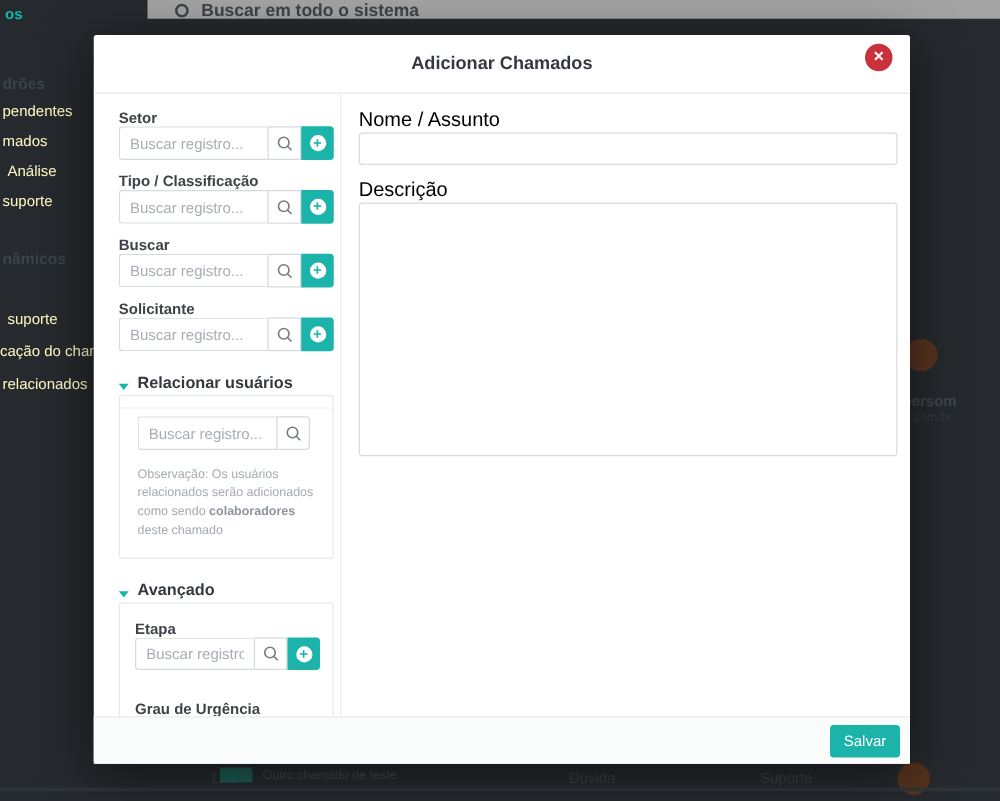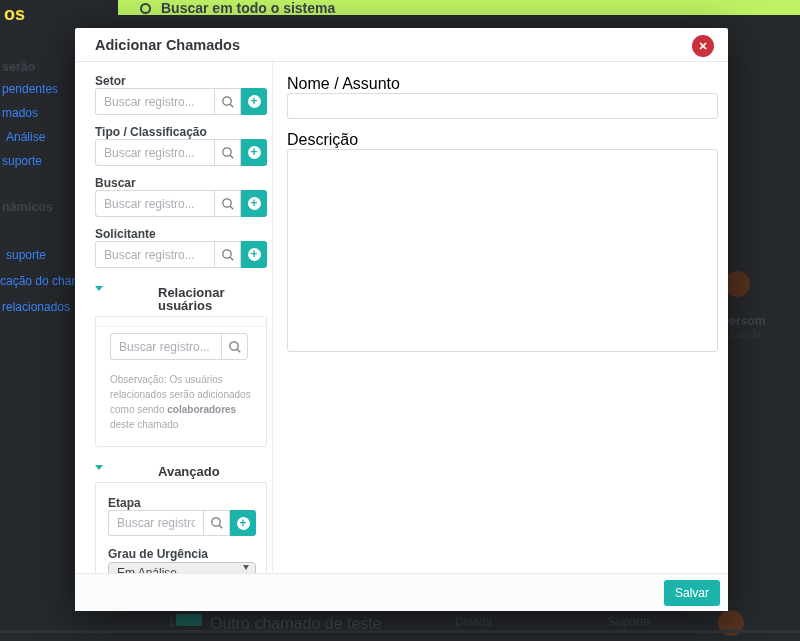--- a/index.html
+++ b/index.html
@@ -7,46 +7,46 @@
   body {
     width:800px; height:641px; position:relative; overflow:hidden;
     background:#26292d;
     font-family:"Liberation Sans", sans-serif;
   }
 
   
   .backdrop { position:absolute; inset:0; z-index:1; }
   .topbar {
     position:absolute; top:0; left:118px; right:0; height:15px;
-    background:#bef264; color:#3c434b; font-size:14px; font-weight:bold;
+    background:#a3a3a3; color:#3c434b; font-size:14px; font-weight:bold;
     display:flex; align-items:center; overflow:hidden;
   }
   .topbar-search-icon {
     width:11px; height:11px; border:2px solid #3c434b; border-radius:50%;
     margin:2px 10px 0 22px; flex:0 0 auto;
   }
-  .sb-frag { position:absolute; color:#3b82f6; font-size:12px; white-space:nowrap; }
+  .sb-frag { position:absolute; color:#fef9c3; font-size:12px; white-space:nowrap; }
   .sb-frag.bold { font-weight:bold; color:#3d434a; font-size:12.5px; }
-  .sb-frag.logo { font-weight:bold; font-size:18px; color:#fde047; }
+  .sb-frag.logo { font-weight:bold; font-size:12px; color:#14b8a6; }
   .bk-avatar { position:absolute; width:26px; height:26px; border-radius:50%; background:#57331f; }
   .bk-text { position:absolute; white-space:nowrap; }
   .bk-badge { position:absolute; width:26px; height:12px; border-radius:2px; background:#1d5c57; }
   .bk-strip { position:absolute; left:0; right:0; top:630px; height:3px; background:#30353a; }
 
   
   .modal {
     position:absolute; left:75px; top:28px; width:653px; height:583px;
     background:#ffffff; border-radius:2px; z-index:10;
     box-shadow:0 8px 40px rgba(0,0,0,.55);
     display:flex; flex-direction:column;
   }
   .modal-header {
     flex:0 0 34px; position:relative;
     border-bottom:1px solid #e7e8e9;
-    display:flex; align-items:center; padding:2px 20px;
+    display:flex; align-items:center; padding:15px 20px;justify-content:center;
   }
   .modal-title { margin:0; font-size:14.5px; font-weight:bold; color:#35393d; }
   .close-btn {
     position:absolute; right:14px; top:7px; width:22px; height:22px;
     border:0; border-radius:50%; background:#c9313d; color:#fff;
     font-size:11px; font-weight:bold; line-height:22px; text-align:center;
     cursor:pointer; padding:0;
   }
 
   .modal-body { flex:1 1 auto; display:flex; overflow:hidden; }
@@ -74,39 +74,39 @@
   .btn-search.end { border-radius:0 3px 3px 0; }
   .btn-add {
     flex:0 0 26px; border:0; background:#1bb3aa; cursor:pointer;
     border-radius:0 3px 3px 0; display:flex; align-items:center; justify-content:center; padding:0;
   }
   .add-circle {
     width:13px; height:13px; border-radius:50%; background:#fff; color:#1bb3aa;
     font-size:12px; font-weight:bold; line-height:12px; text-align:center; display:block;
   }
   .section-header {
-    display:flex; align-items:flex-start; margin:18px 0 4px; cursor:pointer;gap:48px;
+    display:flex; align-items:flex-end; margin:18px 0 4px; cursor:pointer;
   }
   .section-header:first-of-type { margin-top:0; }
   .caret {
     width:0; height:0; border-left:4px solid transparent; border-right:4px solid transparent;
     border-top:5px solid #1bb3aa; margin-right:7px;
   }
   .section-title { font-size:13px; font-weight:bold; color:#35393d; line-height:13px; }
   .panel { border:1px solid #e7e9ea; border-radius:2px; width:172px; background:#fff; }
   .panel-rel .hair { height:10px; border-bottom:1px solid #f1f1f2; }
   .rel-group { margin:6px 18px 0 14px; width:auto; }
   .rel-group input { border-right:0; }
   .note {
     margin:12px 14px 14px; font-size:10px; line-height:15px; color:#a6abb0;
   }
   .note b { color:#8f959b; }
   .panel-av { padding:14px 12px 8px; }
   .panel-av .input-group { width:148px; margin-bottom:0; height:26px; }
-  .panel-av .plabel2 { margin:12px 0 0; }
+  .panel-av .plabel2 { margin:25px 0 0; }
   .select {
     margin-top:1px; width:148px; height:23px; position:relative; cursor:pointer;
     background:linear-gradient(#f0f0f1,#e7e8e9); border:1px solid #c3c6c9; border-radius:4px;
     font-size:12px; color:#3a3f44; line-height:21px; padding:0 20px 0 8px;
   }
   .sel-arrows { position:absolute; right:6px; top:4px; }
   .sel-arrows .up {
     width:0; height:0; border-left:3.5px solid transparent; border-right:3.5px solid transparent;
     border-bottom:5px solid #55595e; margin-bottom:2px;
   }
@@ -144,37 +144,37 @@
 </head>
 <body>
 
 <div class="backdrop">
   <div class="topbar">
     <span class="topbar-search-icon"></span>
     <span>Buscar em todo o sistema</span>
   </div>
 
   <span class="sb-frag logo" style="left:4px; top:4px;">os</span>
-  <span class="sb-frag bold" style="left:2px; top:60px;">serão</span>
+  <span class="sb-frag bold" style="left:2px; top:60px;">drões</span>
   <span class="sb-frag" style="left:2px; top:82px;">pendentes</span>
   <span class="sb-frag" style="left:2px; top:106px;">mados</span>
   <span class="sb-frag" style="left:6px; top:130px;">Análise</span>
   <span class="sb-frag" style="left:2px; top:154px;">suporte</span>
   <span class="sb-frag bold" style="left:2px; top:200px;">nâmicos</span>
   <span class="sb-frag" style="left:6px; top:248px;">suporte</span>
   <span class="sb-frag" style="left:0px; top:274px;">cação do chamad</span>
   <span class="sb-frag" style="left:2px; top:300px;">relacionados</span>
 
   <span class="bk-avatar" style="left:724px; top:271px;"></span>
   <span class="bk-text" style="left:722px; top:314px; font-size:12px; font-weight:bold; color:#3f454c;">bersom</span>
   <span class="bk-text" style="left:716px; top:329px; font-size:10px; color:#363b41;">ws.com.br</span>
 
   <span class="bk-text" style="left:148px; top:615px; font-size:12px; color:#3b4046;margin-left:20px;">122</span>
   <span class="bk-badge" style="left:176px; top:614px;"></span>
-  <span class="bk-text" style="left:210px; top:615px; font-size:16px; color:#41474d;">Outro chamado de teste</span>
+  <span class="bk-text" style="left:210px; top:615px; font-size:10px; color:#41474d;">Outro chamado de teste</span>
   <span class="bk-text" style="left:455px; top:615px; font-size:12px; color:#3b4046;">Dúvida</span>
   <span class="bk-text" style="left:608px; top:615px; font-size:12px; color:#3b4046;">Suporte</span>
   <span class="bk-avatar" style="left:718px; top:610px;"></span>
   <div class="bk-strip"></div>
 </div>
 
 <div class="modal">
   <div class="modal-header">
     <h2 class="modal-title">Adicionar Chamados</h2>
     <button class="close-btn">

